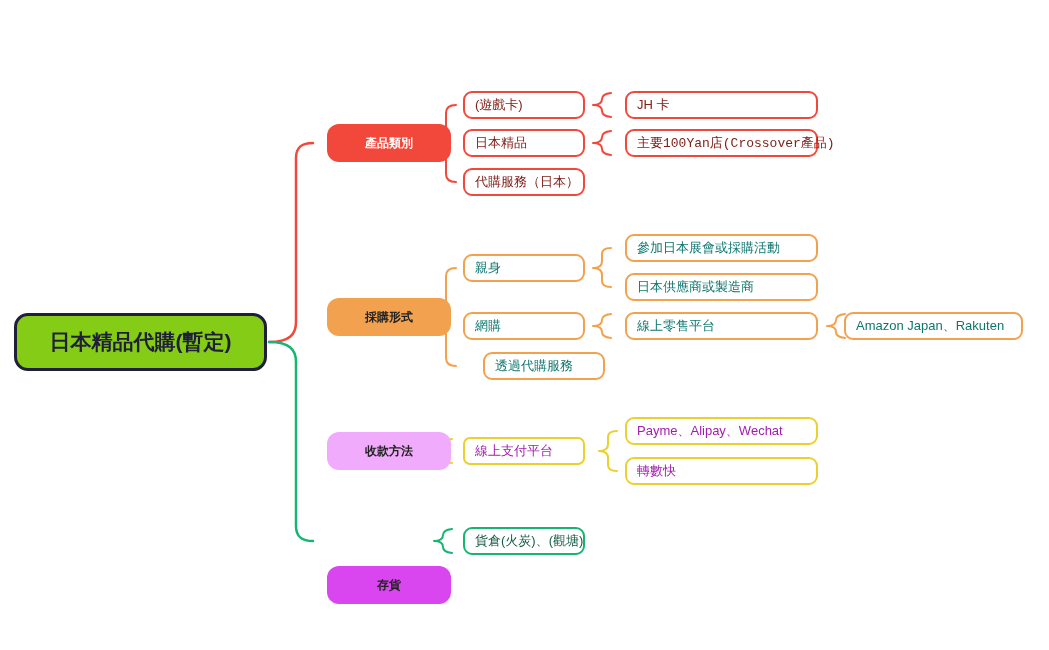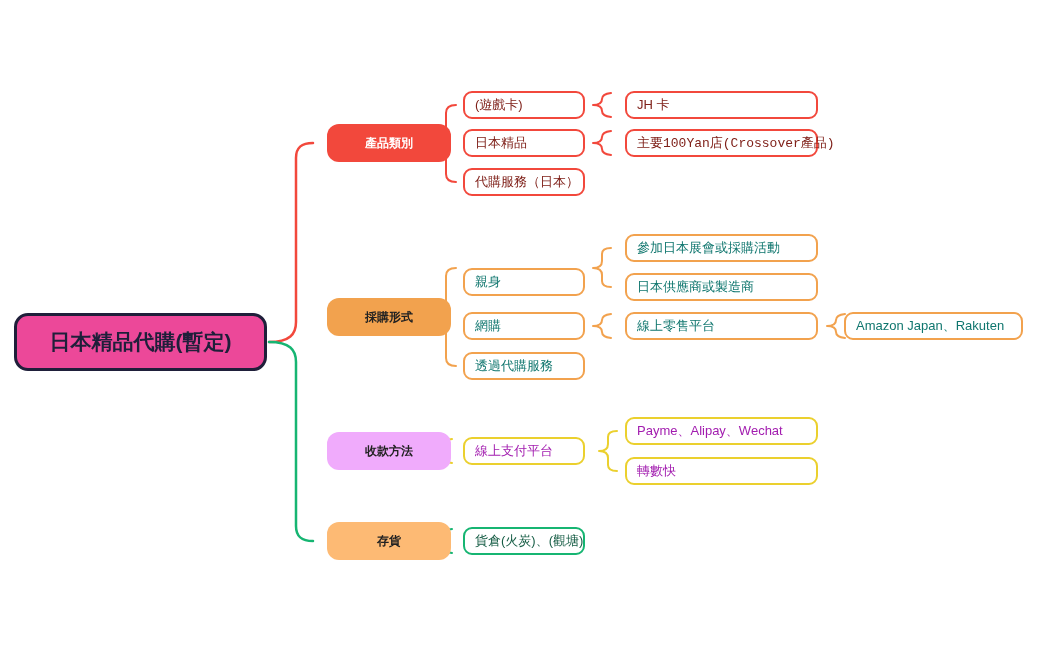--- a/index.html
+++ b/index.html
@@ -13,30 +13,30 @@
   .stroke-orange{stroke:#f2a24e;stroke-width:2;}
   .stroke-yellow{stroke:#ebd02e;stroke-width:2;}
   .stroke-green{stroke:#16b572;stroke-width:2;}
   .stroke-root{stroke-width:2.5;}
 
   .node{position:absolute;box-sizing:border-box;display:flex;align-items:center;
         white-space:nowrap;cursor:pointer;}
 
   .root-node{
     left:14px;top:313px;width:253px;height:58px;
-    border:3px solid #1f1f3a;border-radius:14px;background:#ec4899;
+    border:3px solid #1f1f3a;border-radius:14px;background:#84cc16;
     justify-content:center;font-size:21px;font-weight:700;color:#1f1f3a;
   }
 
   .branch{width:124px;height:38px;left:327px;border-radius:12px;
           justify-content:center;font-size:12px;font-weight:600;color:#222222;}
   .branch.red{background:#f2483c;color:#ffffff;}
   .branch.orange{background:#f2a24e;}
   .branch.yellow{background:#f0abfc;}
-  .branch.green{background:#fdba74;}
+  .branch.green{background:#d946ef;margin-top:44px;}
 
   .child{height:28px;border-radius:9px;background:#ffffff;border:2px solid;
          padding:0 10px;font-size:13px;font-weight:400;}
   .lvl2{left:463px;width:122px;}
   .lvl3{left:625px;width:193px;}
   .lvl4{left:828px;width:179px;margin-left:16px;}
   .child.red{border-color:#f2483c;color:#7f2019;}
   .child.orange{border-color:#f2a24e;color:#0f766e;}
   .child.yellow{border-color:#ebd02e;color:#a21caf;}
   .child.green{border-color:#16b572;color:#155c44;}
@@ -75,29 +75,29 @@
   <div class="node root-node">日本精品代購(暫定)</div>
 
   <div class="node branch red" style="top:124px;">產品類別</div>
   <div class="node child lvl2 red" style="top:91px;">(遊戲卡)</div>
   <div class="node child lvl2 red" style="top:129px;">日本精品</div>
   <div class="node child lvl2 red" style="top:168px;">代購服務（日本）</div>
   <div class="node child lvl3 red" style="top:91px;">JH 卡</div>
   <div class="node child lvl3 red" style="top:129px;font-family:Liberation Mono, monospace;">主要100Yan店(Crossover產品)</div>
 
   <div class="node branch orange" style="top:298px;">採購形式</div>
-  <div class="node child lvl2 orange" style="top:268px;">親身</div>
+  <div class="node child lvl2 orange" style="top:254px;">親身</div>
   <div class="node child lvl2 orange" style="top:312px;">網購</div>
-  <div class="node child lvl2 orange" style="top:352px;">透過代購服務</div>
+  <div class="node child lvl2 orange" style="top:352px;margin-left:20px;">透過代購服務</div>
   <div class="node child lvl3 orange" style="top:234px;">參加日本展會或採購活動</div>
   <div class="node child lvl3 orange" style="top:273px;">日本供應商或製造商</div>
   <div class="node child lvl3 orange" style="top:312px;">線上零售平台</div>
   <div class="node child lvl4 orange" style="top:312px;">Amazon Japan、Rakuten</div>
 
   <div class="node branch yellow" style="top:432px;">收款方法</div>
-  <div class="node child lvl2 yellow" style="top:437px;">線上支付平台</div>
+  <div class="node child lvl2 yellow" style="top:437px;border-radius:7px;">線上支付平台</div>
   <div class="node child lvl3 yellow" style="top:417px;">Payme、Alipay、Wechat</div>
   <div class="node child lvl3 yellow" style="top:457px;">轉數快</div>
 
   <div class="node branch green" style="top:522px;">存貨</div>
   <div class="node child lvl2 green" style="top:527px;">貨倉(火炭)、(觀塘)</div>
 
 </div>
 
 </body></html>

